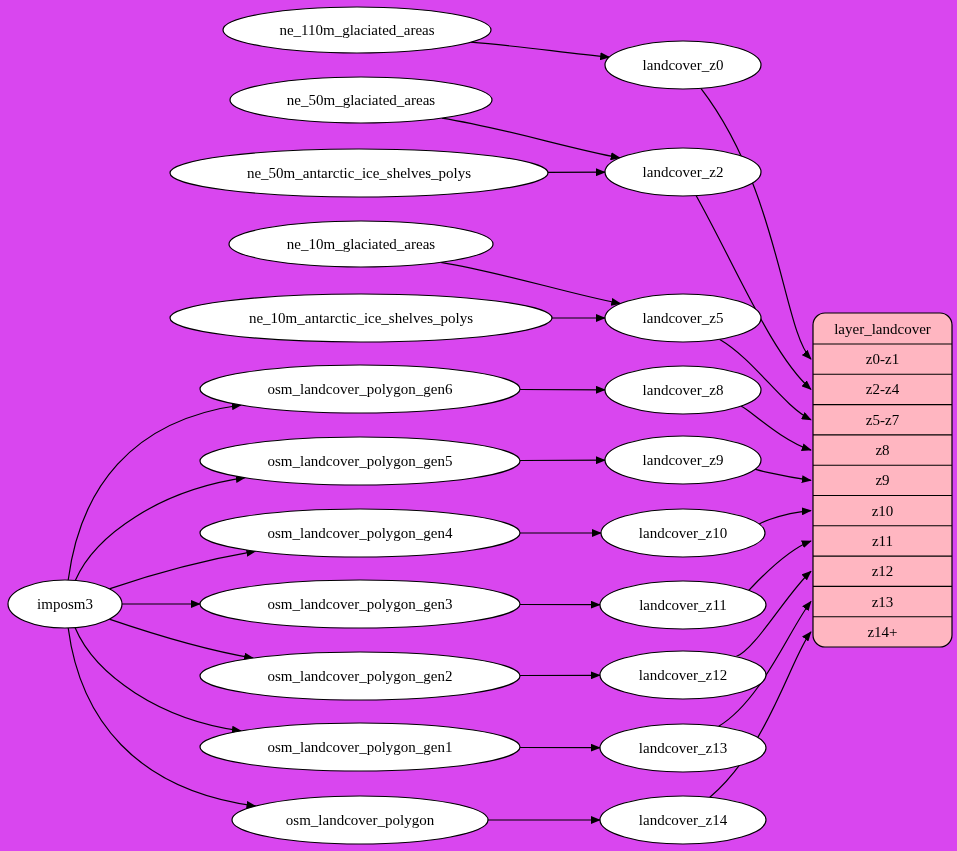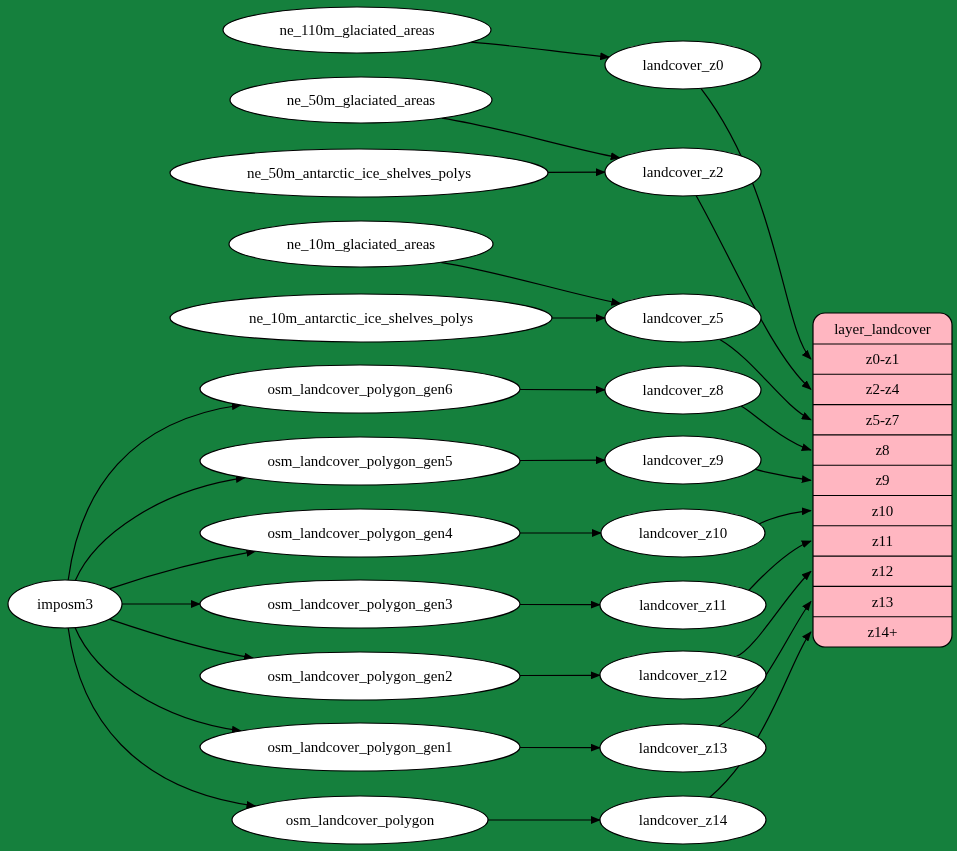--- a/index.html
+++ b/index.html
@@ -4,21 +4,21 @@
 <style>
   html, body {
     margin: 0;
     padding: 0;
     background: #ffffff;
   }
   .canvas {
     position: relative;
     width: 957px;
     height: 851px;
-    background: #15803d;
+    background: #d946ef;
     overflow: hidden;
   }
   svg text {
     font-family: "Liberation Serif", "DejaVu Serif", serif;
     font-size: 15px;
     fill: #000000;
   }
   svg .node-shape {
     stroke-width: 1.2;
   }

